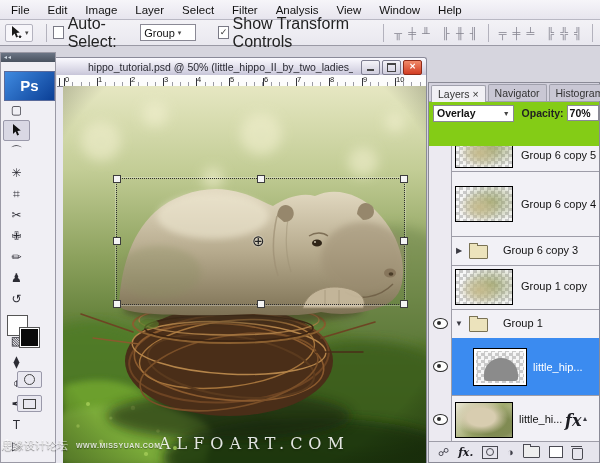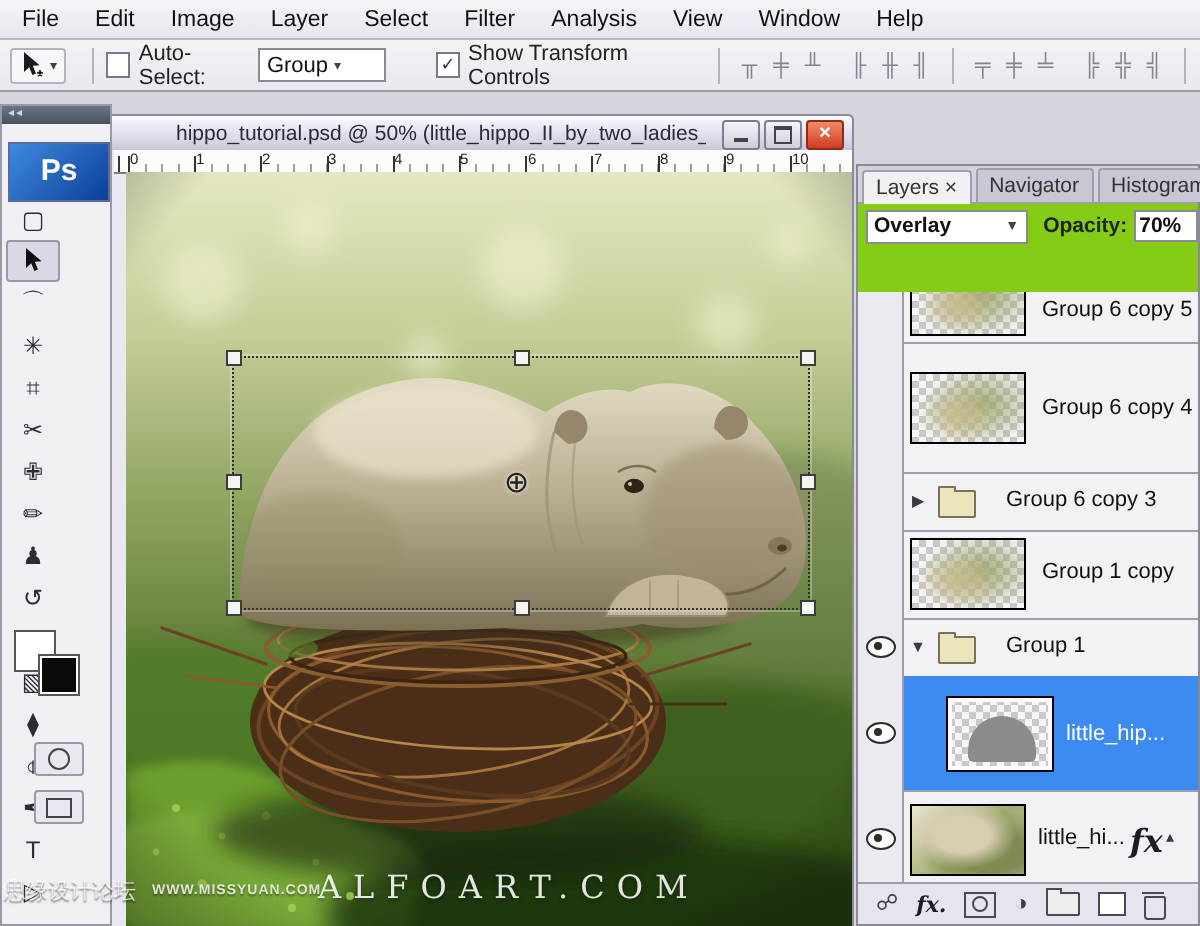--- a/index.html
+++ b/index.html
@@ -12,21 +12,21 @@
   .menubar span{padding:2px 9px;font-size:11.5px;}
   
   .optionsbar{position:absolute;left:0;top:20px;right:0;height:25px;
     background:linear-gradient(#f3f2f6,#e9e8ef);border-bottom:1px solid #9a99a5;
     display:flex;align-items:center;}
   .toolpreset{display:flex;align-items:center;margin:0 6px 0 5px;padding:1px 3px;border:1px solid #b4b3bf;border-radius:2px;background:#f7f6fa;}
   .caret{font-size:7px;color:#444;margin-left:3px;}
   .vsep{width:1px;height:18px;background:#b3b2bd;margin:0 7px;}
   .cb{width:11px;height:11px;border:1px solid #7a7a86;background:#fff;display:inline-block;
     margin-right:4px;font-size:9px;line-height:10px;text-align:center;color:#333;}
-  .obtext{font-size:11px;color:#222;margin-right:6px;}
+  .obtext{font-size:16px;color:#222;margin-right:6px;}
   .dropdown{display:flex;align-items:center;justify-content:flex-start;width:62px;height:15px;
     background:#fff;border:1px solid #8a8995;padding:0 3px;margin-right:12px;font-size:11px;}
   .alico{font-size:11px;color:#84838f;margin:0 2px;width:13px;text-align:center;}
   
   .docwin{position:absolute;left:30px;top:57px;width:395px;height:406px;
     background:#e9e8f0;border:1px solid #8a8a99;border-bottom:none;border-radius:3px 3px 0 0;z-index:1;}
   .titlebar{position:absolute;left:0;top:0;right:0;height:17px;border-radius:3px 3px 0 0;
     background:linear-gradient(#fbfaff,#d4d2e2 80%,#c7c5d8);display:flex;align-items:center;}
   .titletext{padding-left:57px;font-size:10.5px;color:#2a2a33;white-space:nowrap;overflow:hidden;max-width:265px;}
   .winbtns{position:absolute;right:4px;top:2px;display:flex;}

